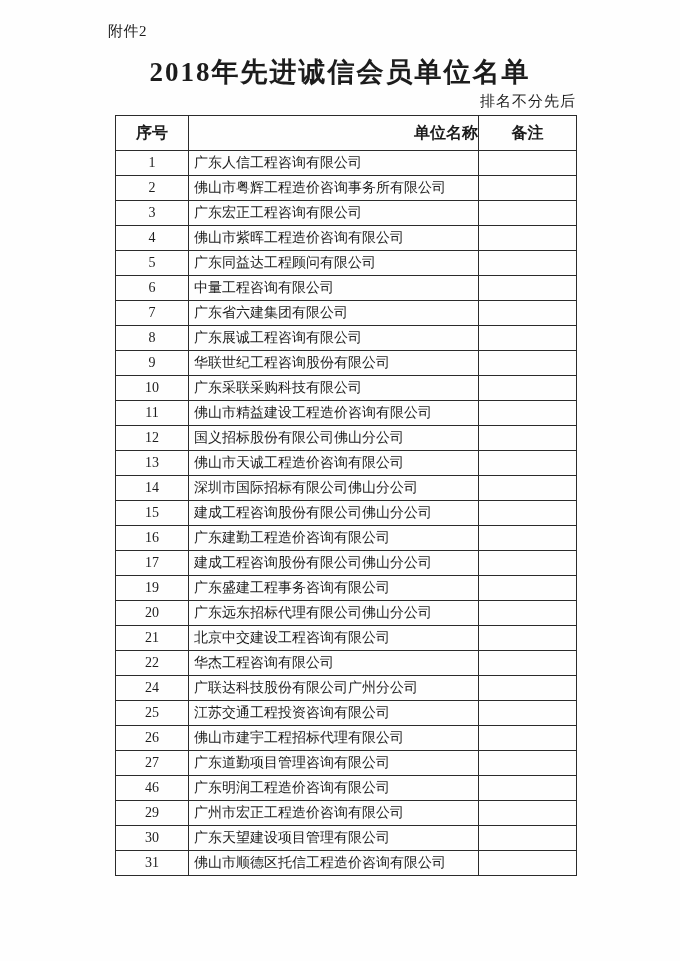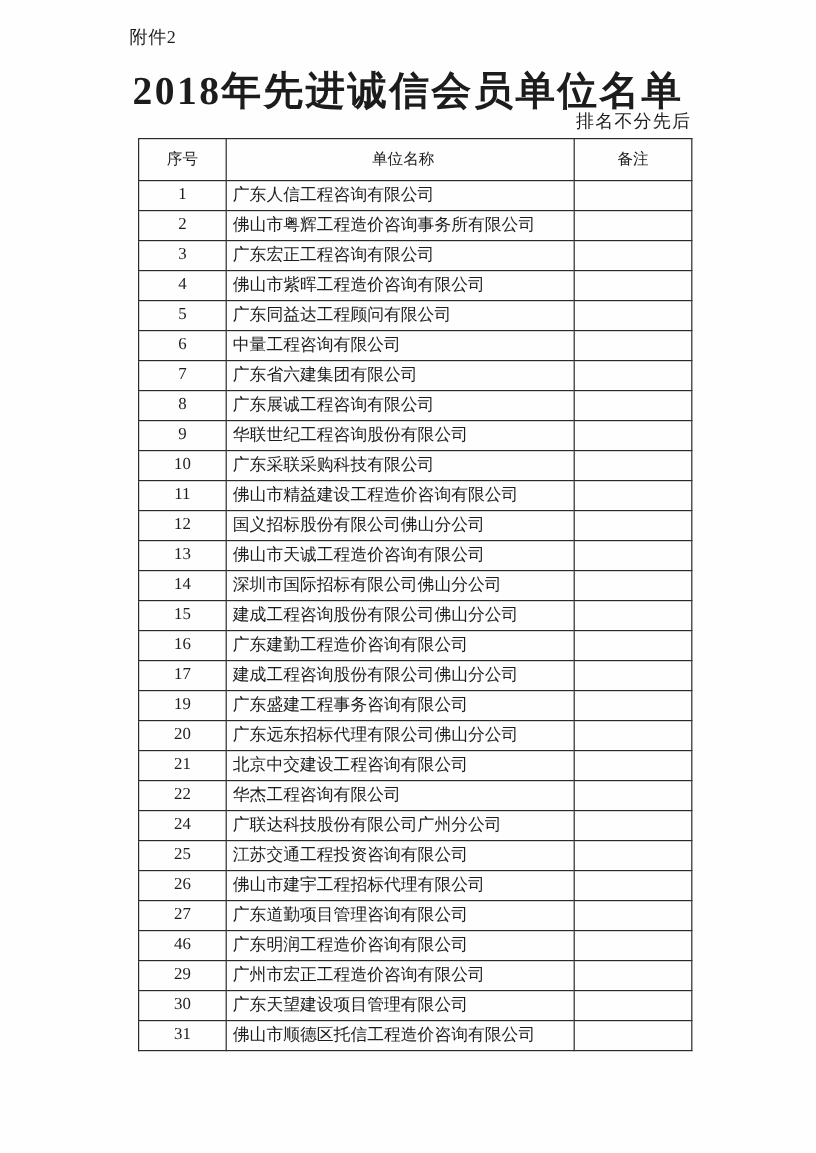--- a/index.html
+++ b/index.html
@@ -22,21 +22,21 @@
     top: 22px;
     font-size: 15px;
     letter-spacing: 0.5px;
   }
   .doc-title {
     position: absolute;
     left: 0;
     top: 54px;
     width: 680px;
     text-align: center;
-    font-size: 33px;
+    font-size: 27px;
     font-weight: bold;
     letter-spacing: 2px;
   }
   .ranking-note {
     position: absolute;
     top: 92px;
     left: 115px;
     width: 461px;
     text-align: right;
     font-size: 15px;
@@ -53,30 +53,30 @@
   }
   table.member-table th,
   table.member-table td {
     border: 1.5px solid #2b2b2b;
     vertical-align: middle;
     overflow: hidden;
     white-space: nowrap;
   }
   table.member-table thead th {
     height: 35px;
-    font-weight: normal;
-    font-size: 13px;
+    font-weight: bold;
+    font-size: 16px;
   }
   table.member-table tbody td {
     height: 25px;
   }
   .col-index  { width: 73px;  text-align: center; }
   .col-name   { width: 290px; text-align: left; padding-left: 5px; }
   .col-remark { width: 98px;  text-align: center; }
-  thead .col-name { padding-left: 5px; text-align: center; }
+  thead .col-name { padding-left: 5px; text-align: right; }
 </style>
 </head>
 <body>
 
 <div class="page">
 
   <div class="attachment-label">附件2</div>
 
   <h1 class="doc-title">2018年先进诚信会员单位名单</h1>
 

